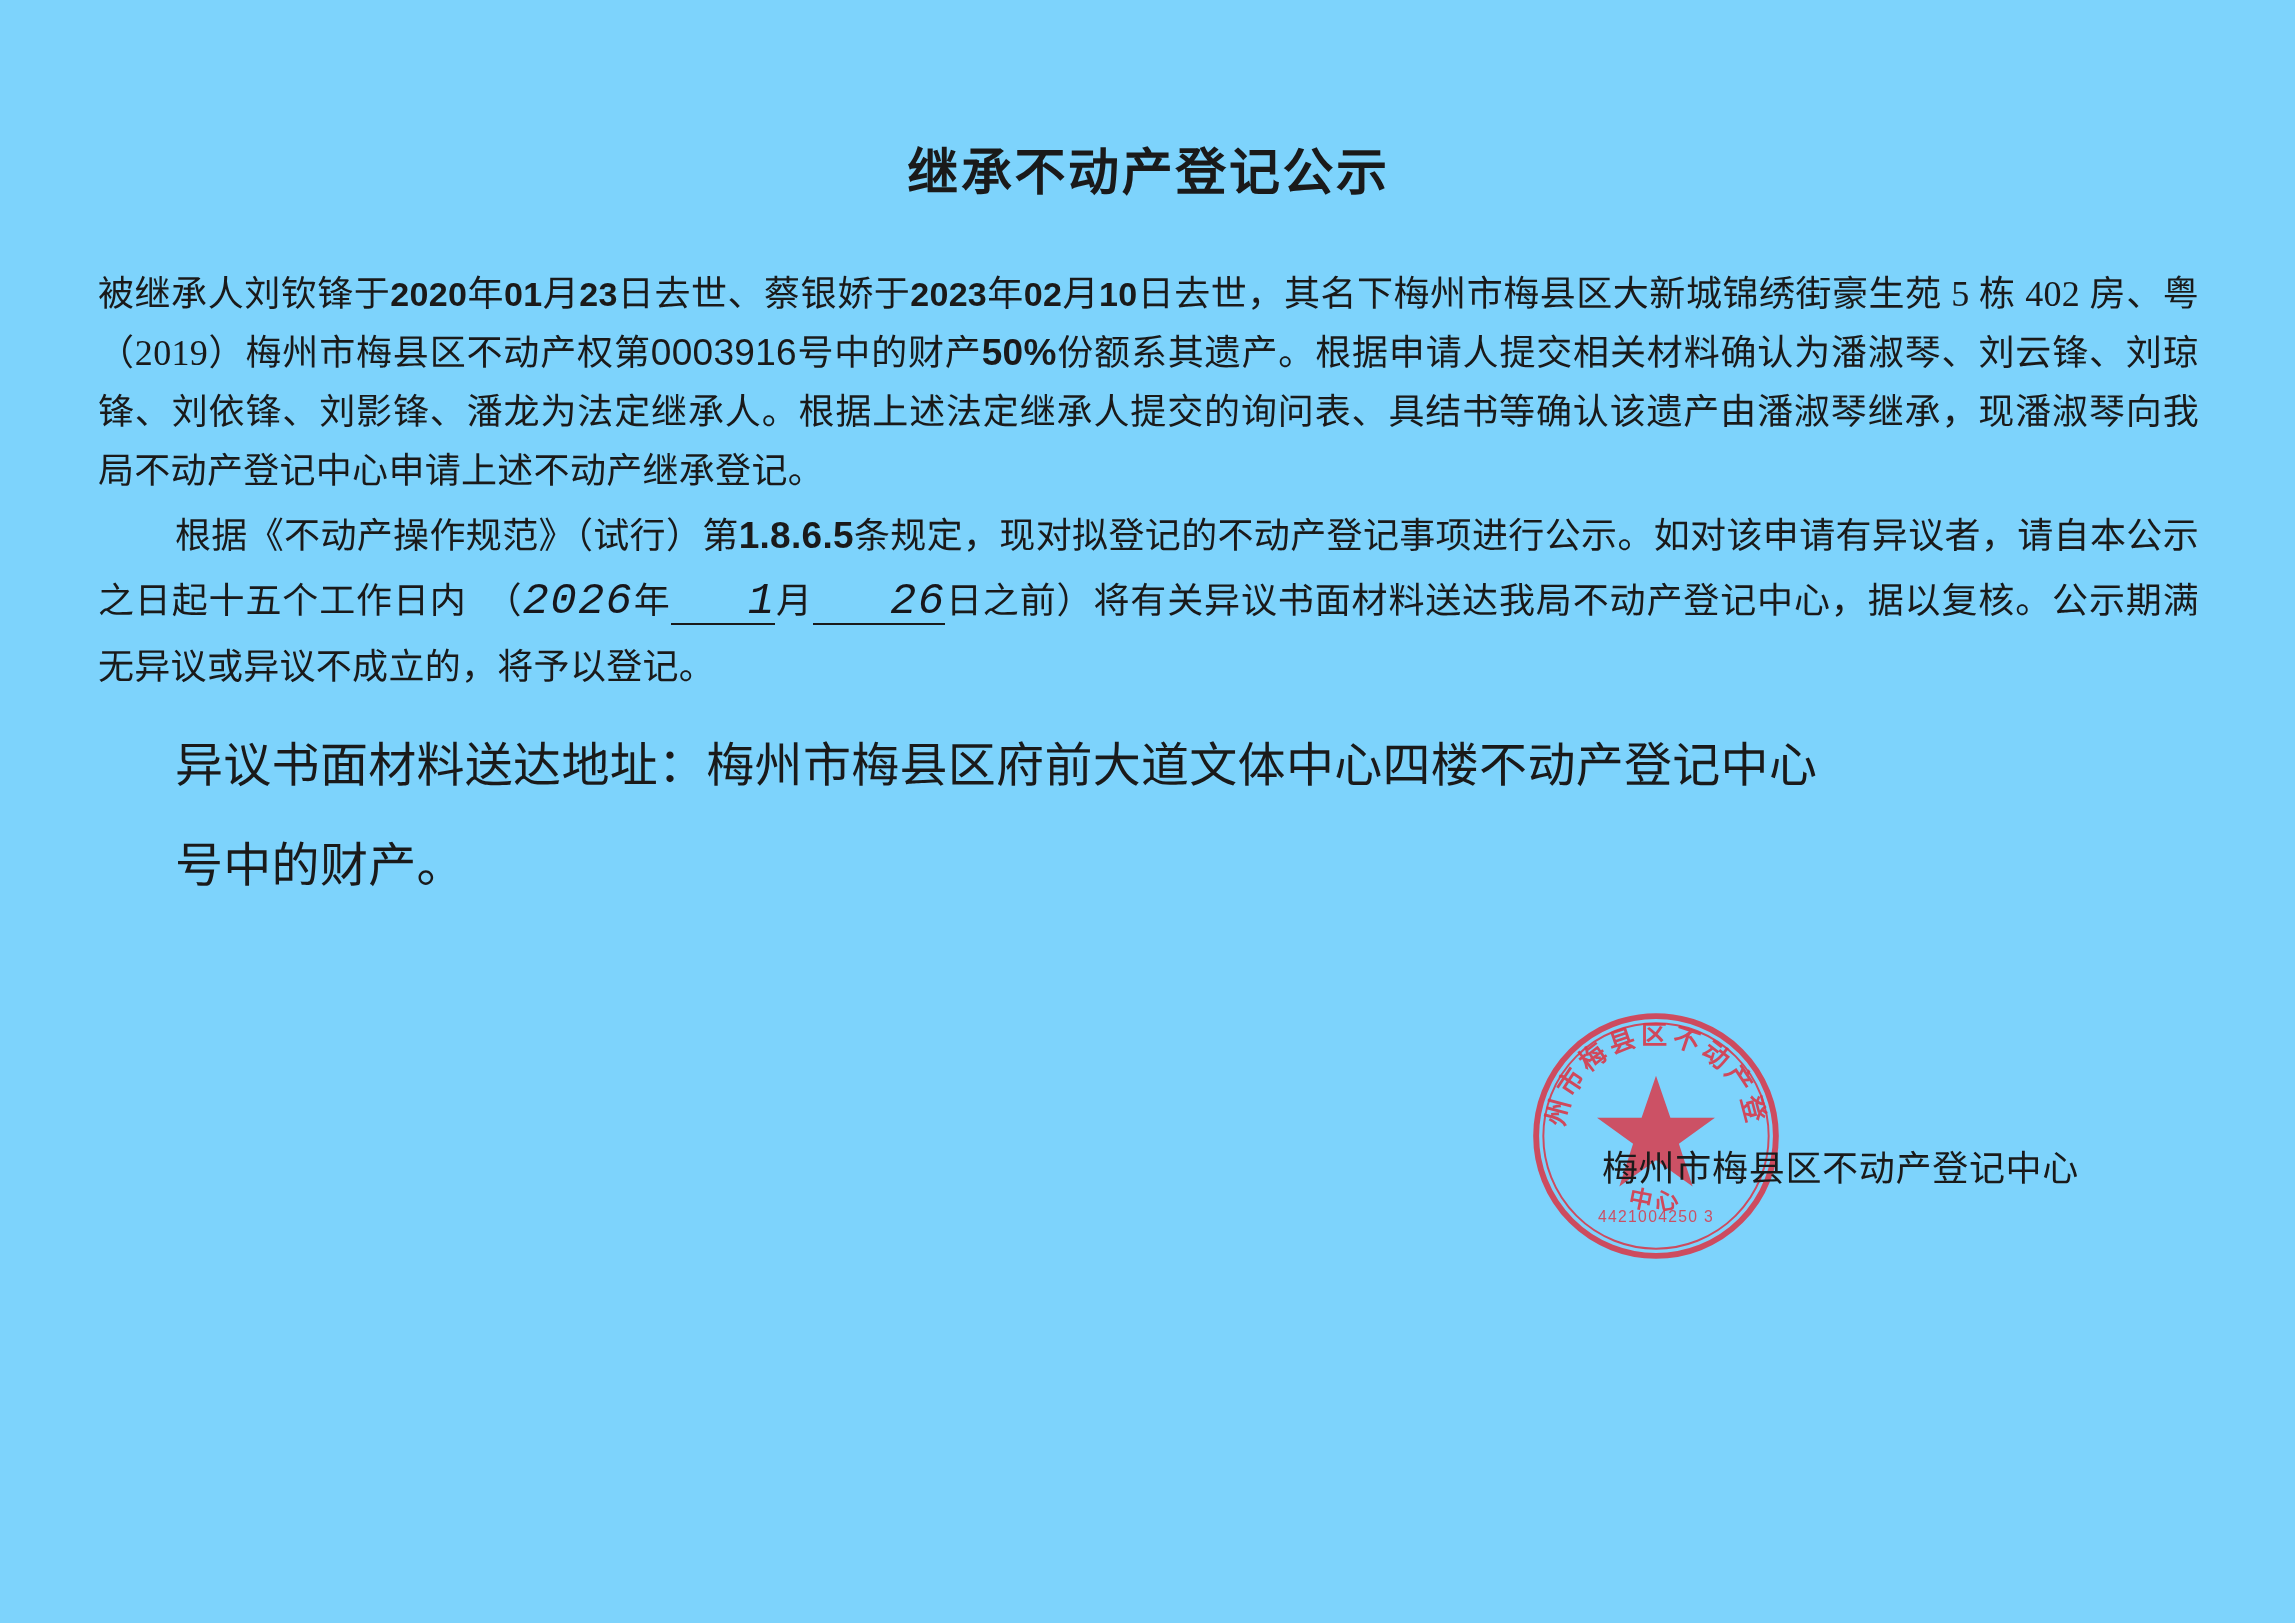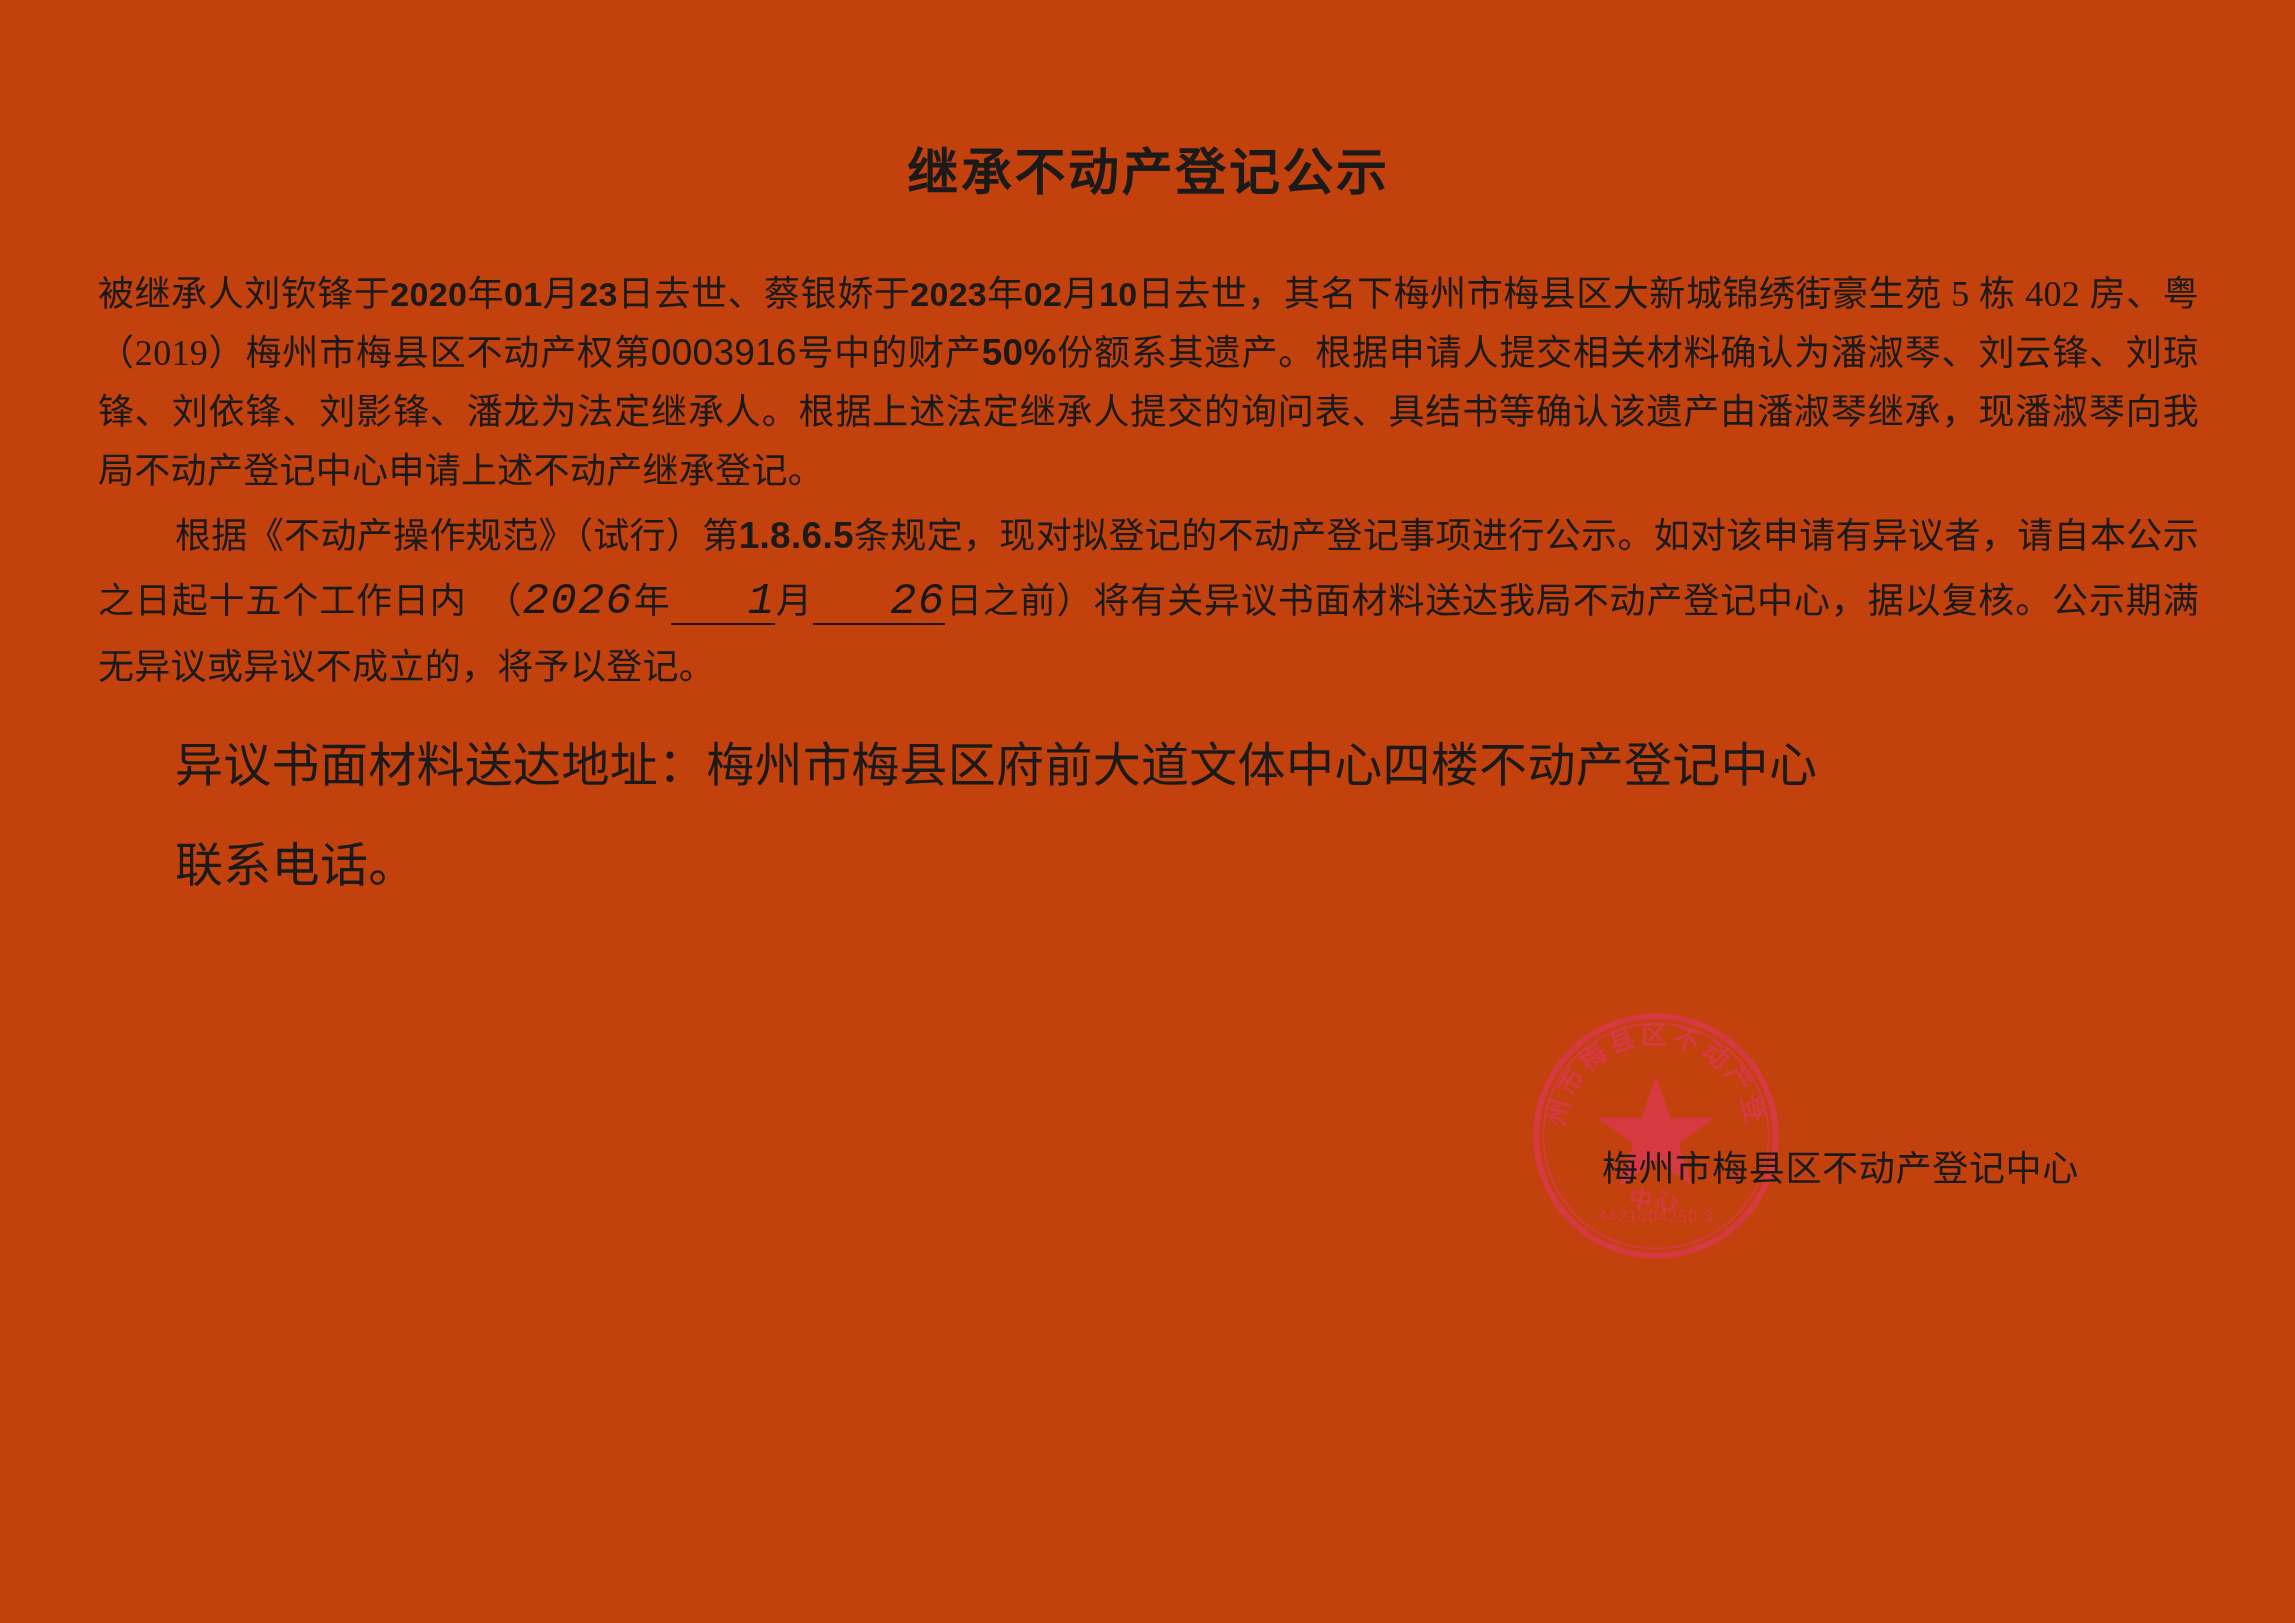--- a/index.html
+++ b/index.html
@@ -13,21 +13,21 @@
     font-family: "Liberation Serif", "DejaVu Serif", serif;
     color: #1a1a1a;
     position: relative;
     overflow: hidden;
   }
   .page {
     position: absolute;
     left: 0; top: 0;
     width: 2295px;
     height: 1623px;
-    background: #c2410c;
+    background: #7dd3fc;
   }
   .doc-body {
     position: absolute;
     left: 98px;
     top: 131px;
     width: 2101px;
   }
   .doc-title {
     text-align: center;
     font-size: 51px;
@@ -134,21 +134,21 @@
       <span>被继承人刘钦锋于</span><span class="u num">2020</span><span>年</span><span class="u num">01</span><span>月</span><span class="u num">23</span><span>日去世、</span><span>蔡银娇于</span><span class="u num">2023</span><span>年</span><span class="u num">02</span><span>月</span><span class="u num">10</span><span>日去世，其名下</span><span class="u">梅州市梅县区大新城锦绣街豪生苑 5 栋 402 房</span><span class="u">、粤（2019）梅州市梅县区不动产权第</span><span class="u numplain">0003916</span><span>号中的财产</span><span class="u b numplain">50%</span><span>份额系其遗产。根据申请人提交相关材料确认为</span><span class="u">潘淑琴、刘云锋、刘琼锋、刘依锋、刘影锋、潘龙</span><span>为法定继承人。根据上述法定继承人提交的询问表、具结书等确认该遗产由</span><span class="u">潘淑琴</span><span>继承，现</span><span class="u">潘淑琴</span><span>向我局不动产登记中心申请上述不动产继承登记。</span>
     </p>
 
     <p class="para indent">
       <span>根据《不动产操作规范》（试行）第</span><span class="b numplain">1.8.6.5</span><span>条规定，现对拟登记的不动产登记事项进行公示。如对该申请有异议者，请自本公示之日起十五个工作日内　（</span><span class="hand">2026</span><span>年</span><span class="hand blank-line">1</span><span>月</span><span class="hand blank-line">26</span><span>日之前）</span><span>将有关异议书面材料送达我局不动产登记中心，据以复核。公示期满无异议或异议不成立的，将予以登记。</span>
     </p>
 
     <p class="sect blk-addr">异议书面材料送达地址：梅州市梅县区府前大道文体中心四楼不动产登记中心</p>
 
 
-    <p class="sect blk-note">联系电话。</p>
+    <p class="sect blk-note">号中的财产。</p>
 
   </div>
 
   <div class="seal">
     <svg width="262" height="262" viewBox="0 0 400 400" aria-hidden="true">
       <g fill="none" stroke="#d9394a" stroke-width="9" opacity="0.88">
         <circle cx="200" cy="200" r="183"></circle>
         <circle cx="200" cy="200" r="172" stroke-width="3"></circle>
       </g>
       <path d="M200 108 L222 172 L290 172 L235 212 L256 277 L200 237 L144 277 L165 212 L110 172 L178 172 Z" fill="#d9394a" opacity="0.85"></path>

